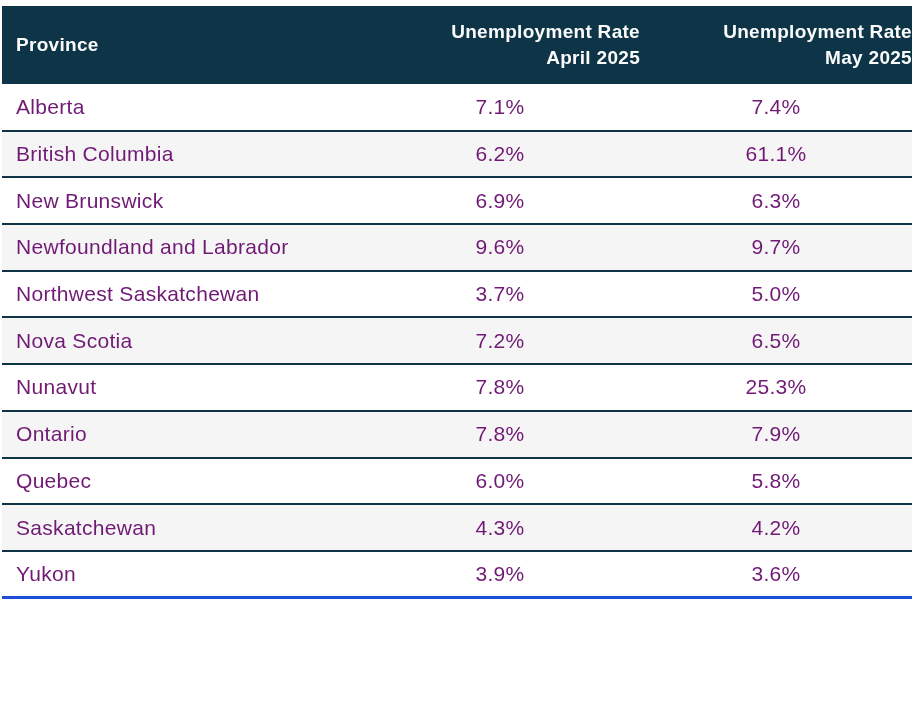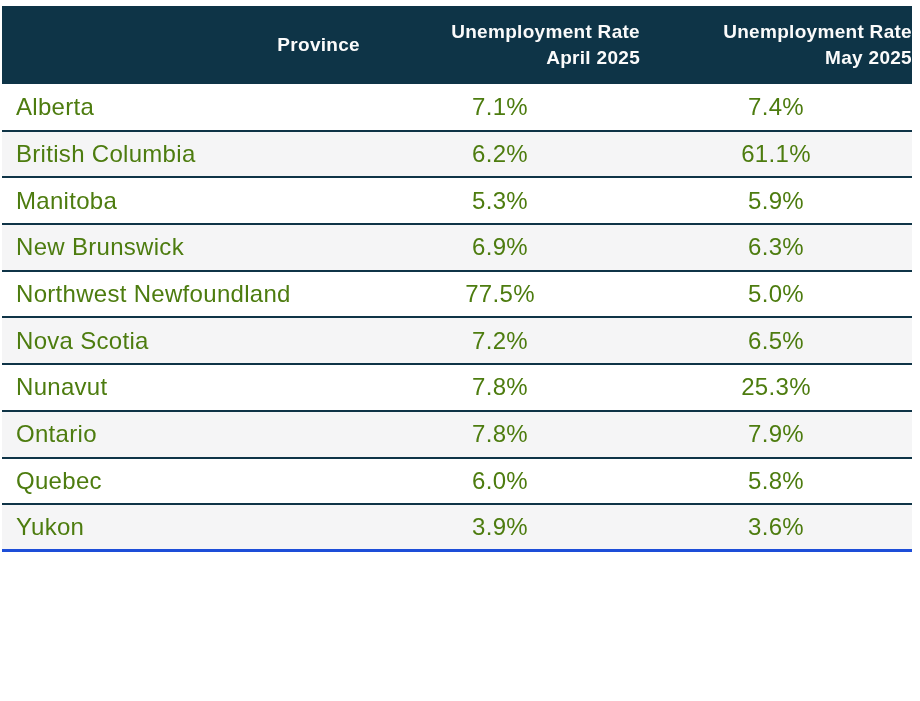--- a/index.html
+++ b/index.html
@@ -30,40 +30,40 @@
     background: #0e3447;
     color: #fbfbfb;
     font-size: 19px;
     font-weight: 700;
     line-height: 1.38;
     letter-spacing: 0.3px;
     vertical-align: middle;
     padding: 0;
   }
   th.province-h {
-    text-align: right;
+    text-align: left;
     padding-left: 14px;
     margin-left: 38px;
   }
   th.rate-h {
     text-align: right;
     white-space: pre-line;
   }
 
   tbody tr {
     height: 46.7px;
     background: #ffffff;
     border-bottom: 2px solid #0f3447;
   }
   tbody tr:nth-child(even) { background: #f5f5f6; }
   tbody tr:last-child { border-bottom: 3px solid #1d4ed8; }
 
   td {
-    font-size: 24px;
-    color: #4d7c0f;
+    font-size: 21px;
+    color: #701a75;
     letter-spacing: 0.3px;
     vertical-align: middle;
     padding: 0;
   }
   td.province-c {
     text-align: left;
     padding-left: 14px;
   }
   td.rate-c { text-align: center; }
 </style>
@@ -91,32 +91,32 @@
         <td class="province-c">Alberta</td>
         <td class="rate-c">7.1%</td>
         <td class="rate-c">7.4%</td>
       </tr>
       <tr>
         <td class="province-c">British Columbia</td>
         <td class="rate-c">6.2%</td>
         <td class="rate-c">61.1%</td>
       </tr>
       <tr>
-        <td class="province-c">Manitoba</td>
-        <td class="rate-c">5.3%</td>
-        <td class="rate-c">5.9%</td>
-      </tr>
-      <tr>
         <td class="province-c">New Brunswick</td>
         <td class="rate-c">6.9%</td>
         <td class="rate-c">6.3%</td>
       </tr>
       <tr>
-        <td class="province-c">Northwest Newfoundland</td>
-        <td class="rate-c">77.5%</td>
+        <td class="province-c">Newfoundland and Labrador</td>
+        <td class="rate-c">9.6%</td>
+        <td class="rate-c">9.7%</td>
+      </tr>
+      <tr>
+        <td class="province-c">Northwest Saskatchewan</td>
+        <td class="rate-c">3.7%</td>
         <td class="rate-c">5.0%</td>
       </tr>
       <tr>
         <td class="province-c">Nova Scotia</td>
         <td class="rate-c">7.2%</td>
         <td class="rate-c">6.5%</td>
       </tr>
       <tr>
         <td class="province-c">Nunavut</td>
         <td class="rate-c">7.8%</td>
@@ -126,19 +126,24 @@
         <td class="province-c">Ontario</td>
         <td class="rate-c">7.8%</td>
         <td class="rate-c">7.9%</td>
       </tr>
       <tr>
         <td class="province-c">Quebec</td>
         <td class="rate-c">6.0%</td>
         <td class="rate-c">5.8%</td>
       </tr>
       <tr>
+        <td class="province-c">Saskatchewan</td>
+        <td class="rate-c">4.3%</td>
+        <td class="rate-c">4.2%</td>
+      </tr>
+      <tr>
         <td class="province-c">Yukon</td>
         <td class="rate-c">3.9%</td>
         <td class="rate-c">3.6%</td>
       </tr>
     </tbody>
   </table>
 </div>
 
 </body></html>

